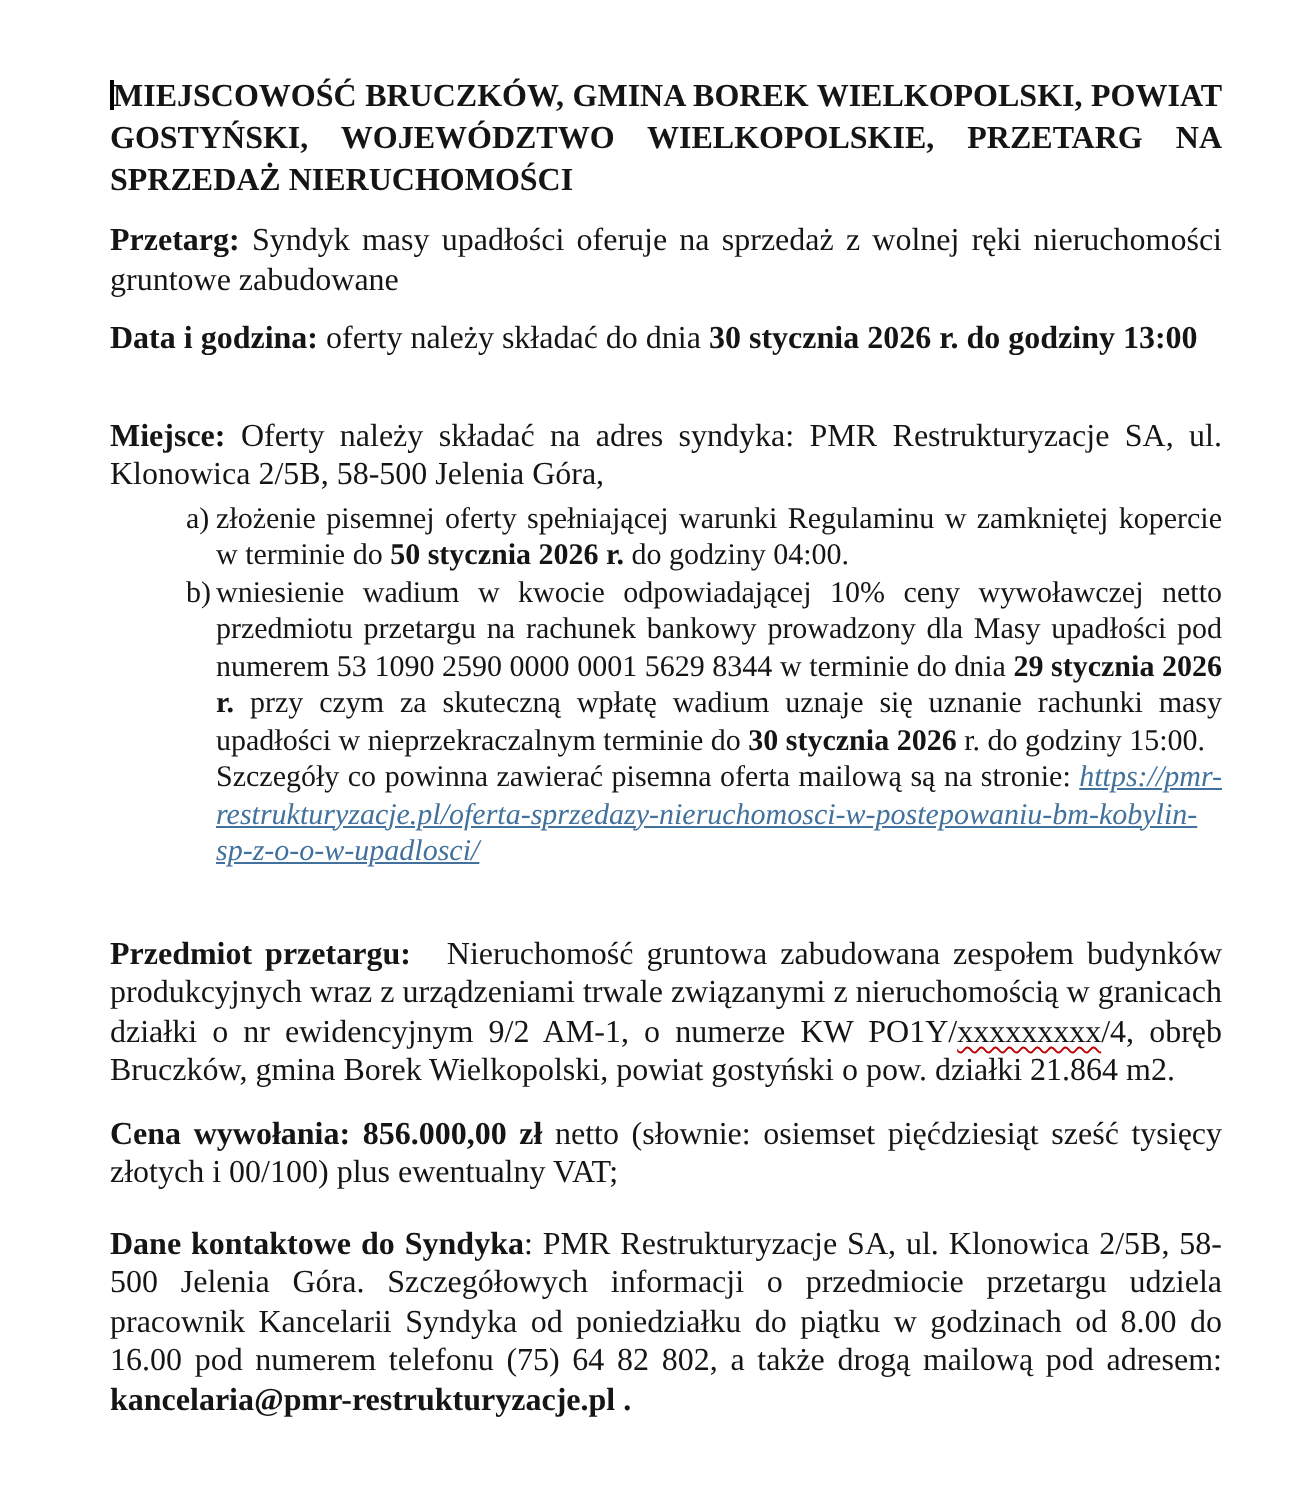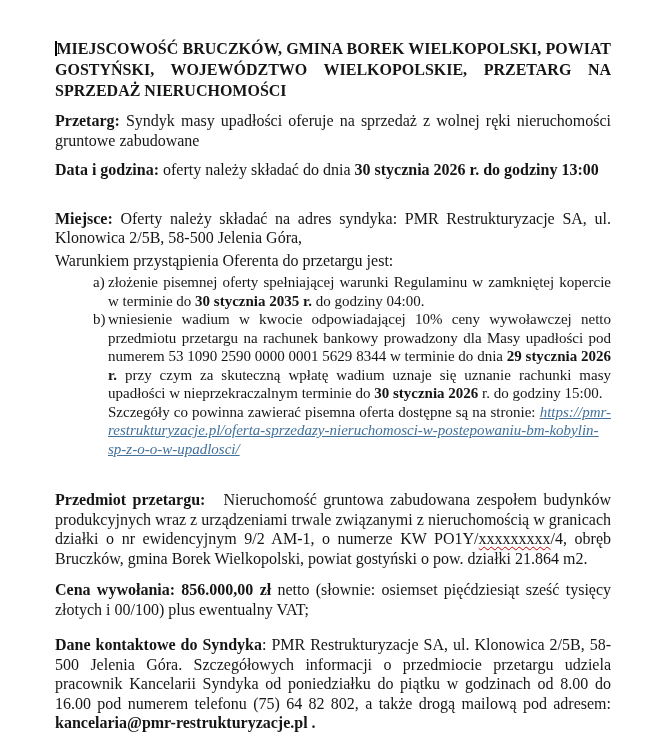--- a/index.html
+++ b/index.html
@@ -74,31 +74,30 @@
 <div class="page">
 
   <p class="heading"><span class="caret"></span><span>MIEJSCOWOŚĆ BRUCZKÓW, GMINA BOREK WIELKOPOLSKI, POWIAT GOSTYŃSKI, WOJEWÓDZTWO WIELKOPOLSKIE, PRZETARG NA SPRZEDAŻ NIERUCHOMOŚCI</span></p>
 
   <p class="mb10"><span class="b">Przetarg:</span><span> Syndyk masy upadłości oferuje na sprzedaż z wolnej ręki nieruchomości gruntowe zabudowane</span></p>
 
   <p class="mb29"><span class="b">Data i godzina:</span><span> oferty należy składać do dnia </span><span class="b">30 stycznia 2026 r. do godziny 13:00</span></p>
 
   <p class="mb3"><span class="b">Miejsce:</span><span> Oferty należy składać na adres syndyka: PMR Restrukturyzacje SA, ul. Klonowica 2/5B, 58-500 Jelenia Góra,</span></p>
 
-  <p class="mb3">Warunkiem przystąpienia Oferenta do przetargu jest:</p>
 
   <div class="list">
     <div class="li">
       <span class="marker">a)</span>
-      <div class="txt"><span>złożenie pisemnej oferty spełniającej warunki Regulaminu w zamkniętej kopercie w terminie do </span><span class="b">30 stycznia 2035 r.</span><span> do godziny 04:00.</span></div>
+      <div class="txt"><span>złożenie pisemnej oferty spełniającej warunki Regulaminu w zamkniętej kopercie w terminie do </span><span class="b">50 stycznia 2026 r.</span><span> do godziny 04:00.</span></div>
     </div>
     <div class="li">
       <span class="marker">b)</span>
       <div class="txt"><span>wniesienie wadium w kwocie odpowiadającej 10% ceny wywoławczej netto przedmiotu przetargu na rachunek bankowy prowadzony dla Masy upadłości pod numerem 53 1090 2590 0000 0001 5629 8344 w terminie do dnia </span><span class="b">29 stycznia 2026 r.</span><span> przy czym za skuteczną wpłatę wadium uznaje się uznanie rachunki masy upadłości w nieprzekraczalnym terminie do </span><span class="b">30 stycznia 2026</span><span> r. do godziny 15:00.</span><br>
-        <span>Szczegóły co powinna zawierać pisemna oferta dostępne są na stronie: </span><span class="link">https://pmr-restrukturyzacje.pl/oferta-sprzedazy-nieruchomosci-w-postepowaniu-bm-kobylin-sp-z-o-o-w-upadlosci/</span></div>
+        <span>Szczegóły co powinna zawierać pisemna oferta mailową są na stronie: </span><span class="link">https://pmr-restrukturyzacje.pl/oferta-sprzedazy-nieruchomosci-w-postepowaniu-bm-kobylin-sp-z-o-o-w-upadlosci/</span></div>
     </div>
   </div>
 
   <p class="mb12"><span class="b">Przedmiot przetargu:</span><span class="tab"></span><span>Nieruchomość gruntowa zabudowana zespołem budynków produkcyjnych wraz z urządzeniami trwale związanymi z nieruchomością w granicach działki o nr ewidencyjnym 9/2 AM-1, o numerze KW PO1Y/</span><span class="sp-err">xxxxxxxxx</span><span>/4, obręb Bruczków, gmina Borek Wielkopolski, powiat gostyński o pow. działki 21.864 m2.</span></p>
 
   <p class="mb16"><span class="b">Cena wywołania:</span><span class="b"> 856.000,00 zł</span><span> netto (słownie: osiemset pięćdziesiąt sześć tysięcy złotych i 00/100) plus ewentualny VAT;</span></p>
 
   <p class="mb10"><span class="b">Dane kontaktowe do Syndyka</span><span>: PMR Restrukturyzacje SA, ul. Klonowica 2/5B, 58-500 Jelenia Góra. Szczegółowych informacji o przedmiocie przetargu udziela pracownik Kancelarii Syndyka od poniedziałku do piątku w godzinach od 8.00 do 16.00 pod numerem telefonu (75) 64 82 802, a także drogą mailową pod adresem: </span><span class="b">kancelaria@pmr-restrukturyzacje.pl .</span></p>
 
   <p></p>

